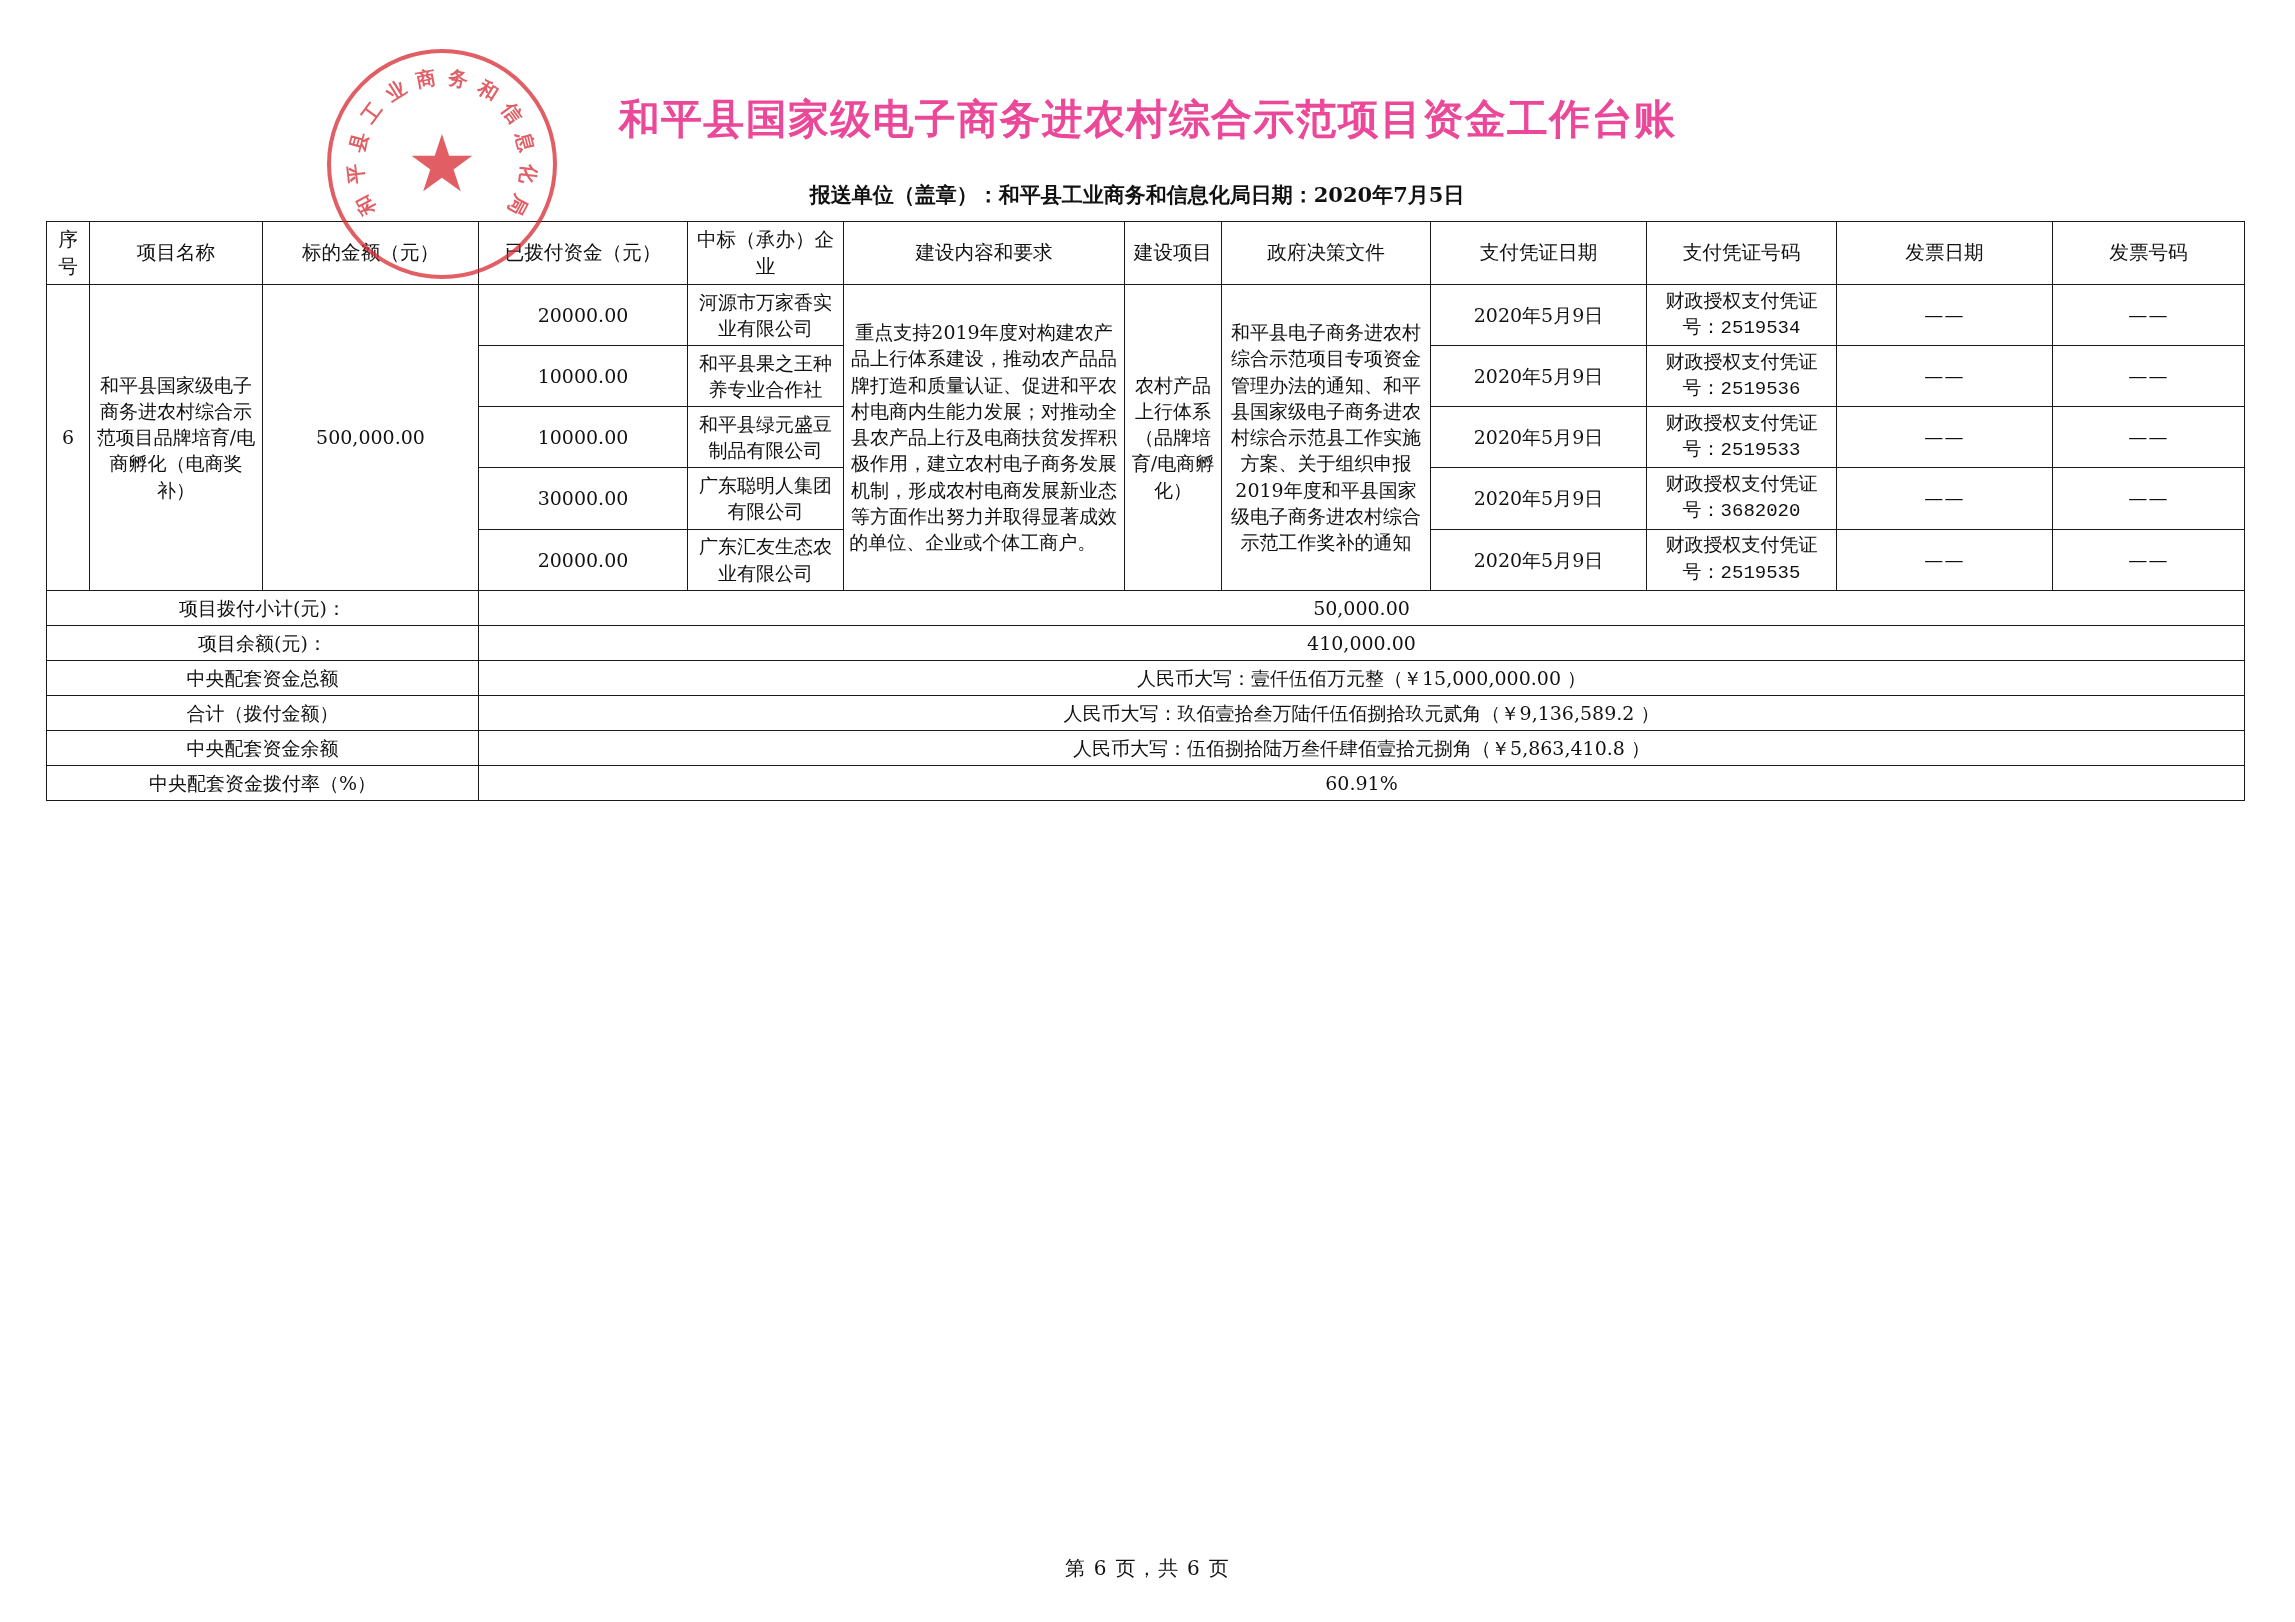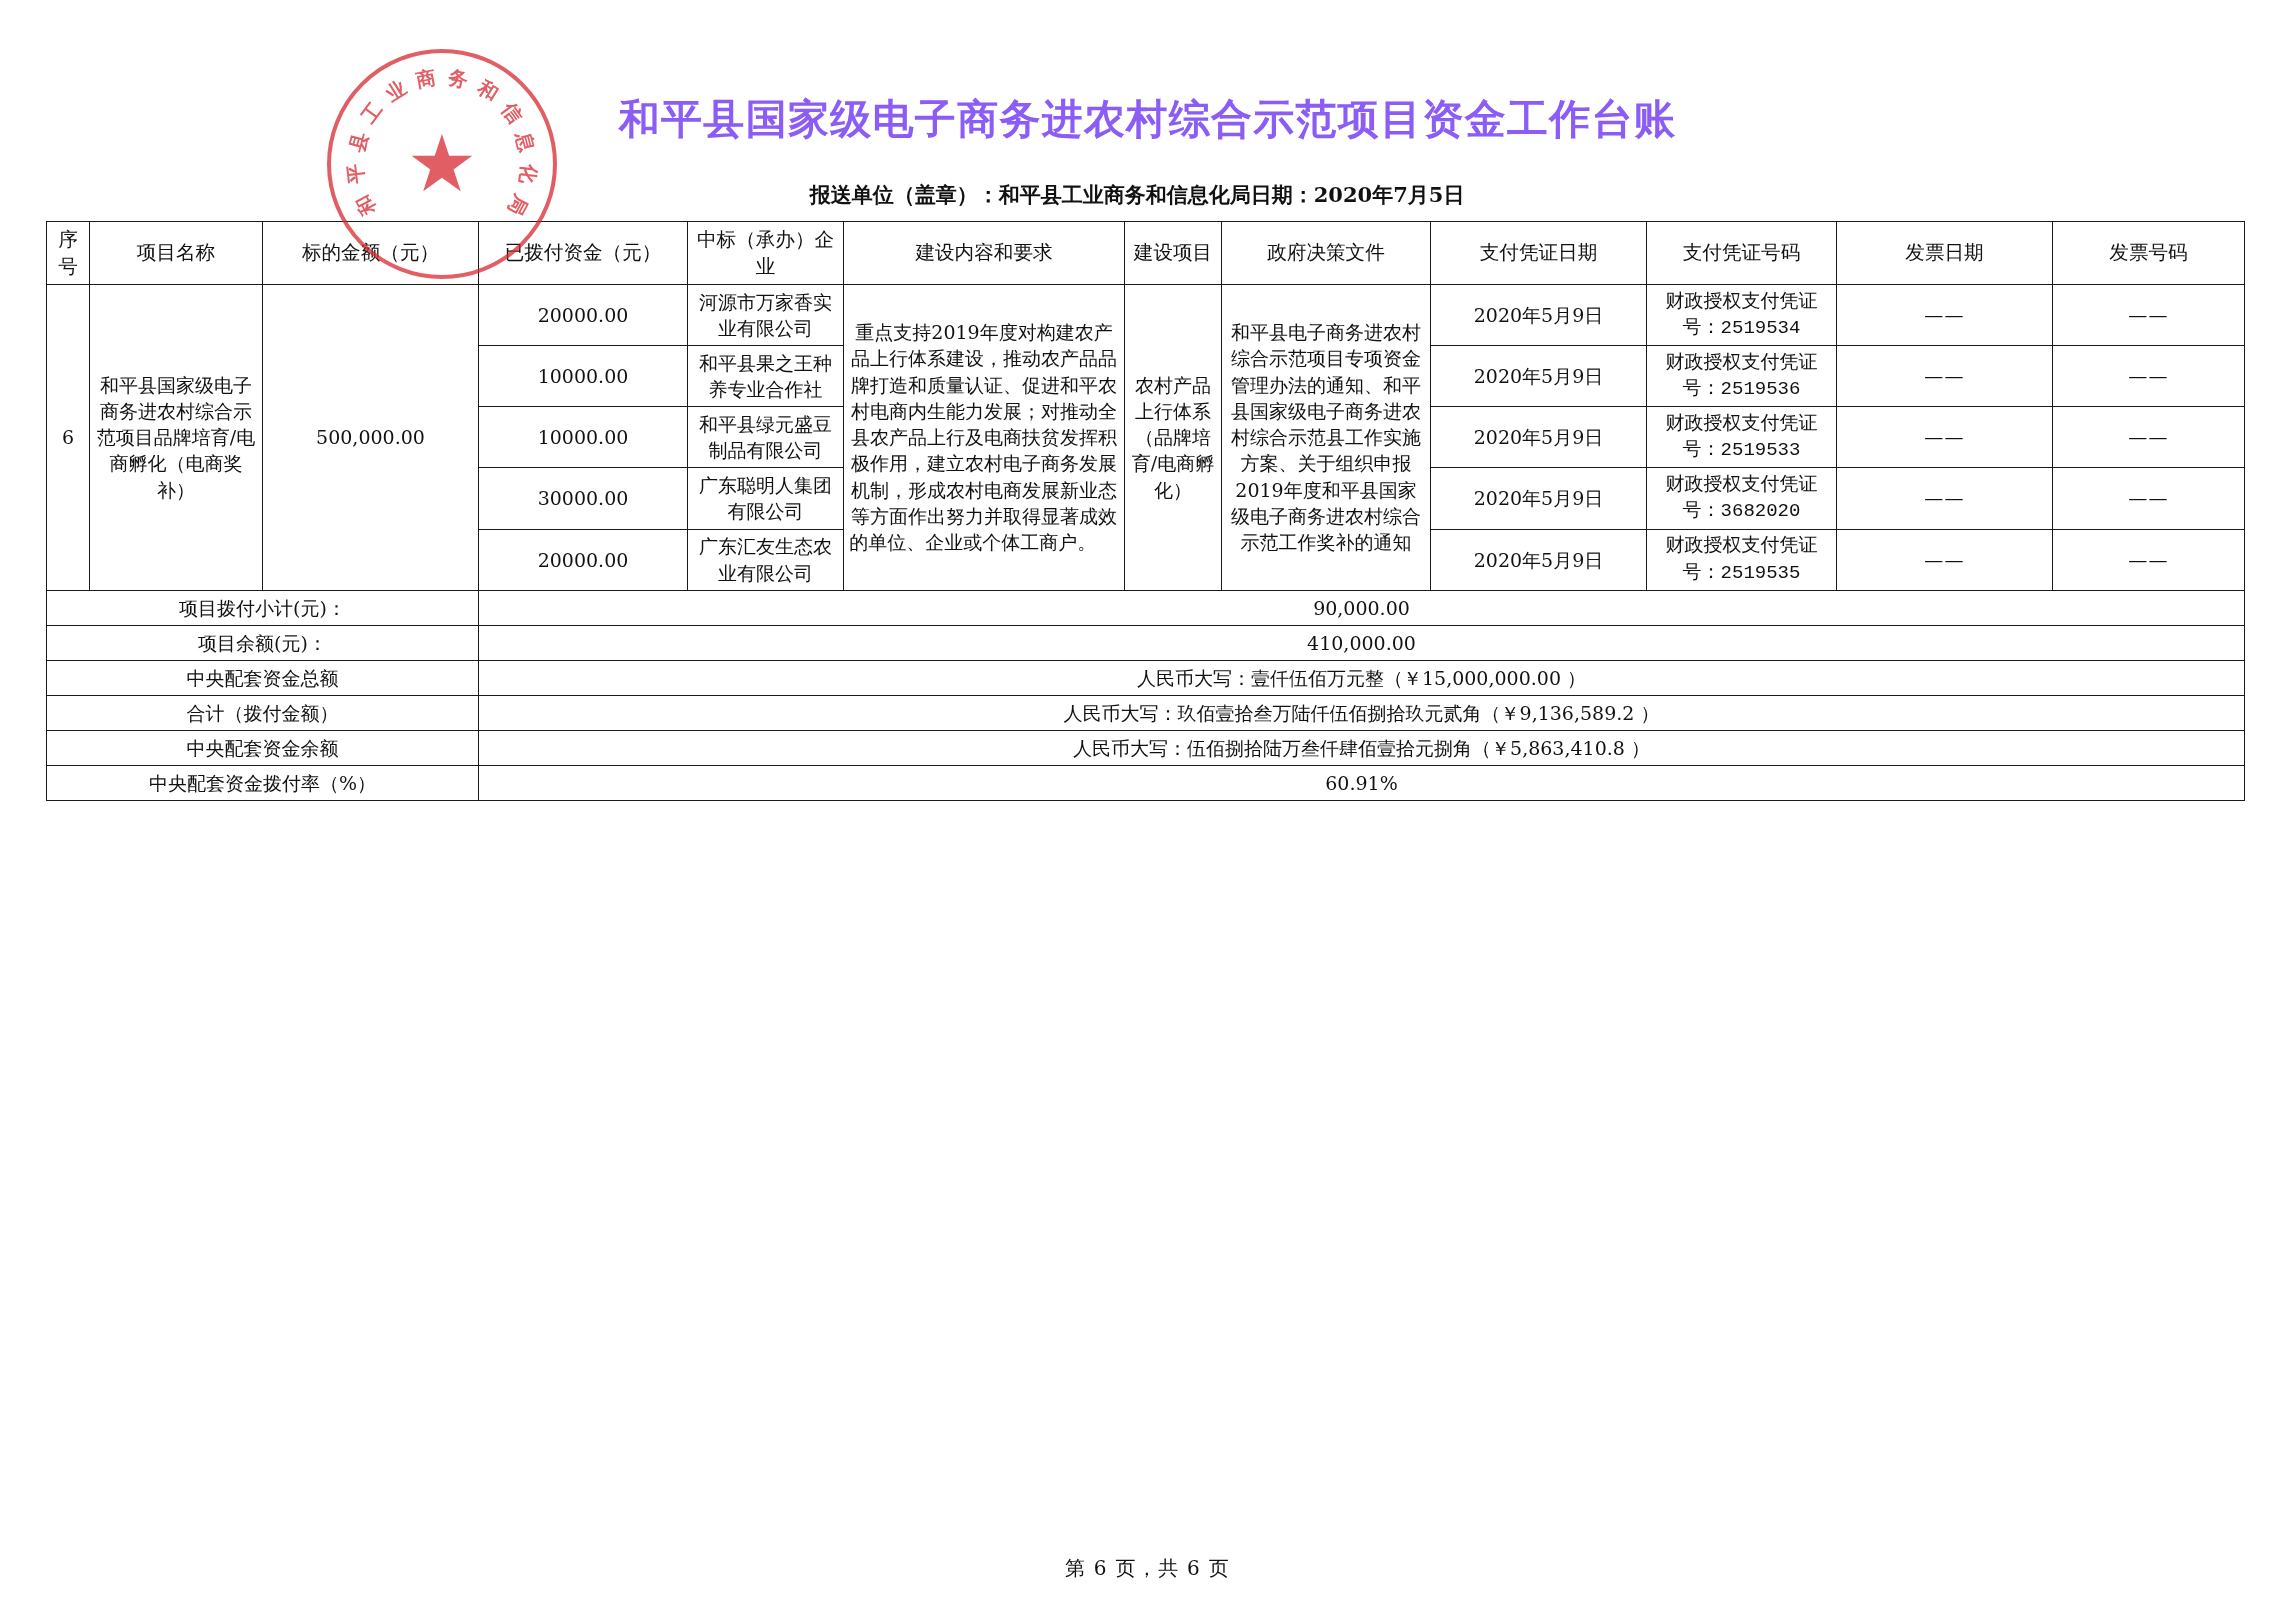--- a/index.html
+++ b/index.html
@@ -24,21 +24,21 @@
   }
 
   
   .title {
     text-align: center;
     font-family: "DejaVu Serif", "Liberation Serif", serif;
     font-weight: bold;
     font-size: 41px;
     letter-spacing: 1.3px;
     padding-top: 92px;
-    color: #8b5cf6;
+    color: #ec4899;
   }
 
   
   .header-row {
     display: flex;
     justify-content: center;
     align-items: flex-end;
     margin-top: 34px;
     padding: 0 26px 0 5.2px;
     font-family: "DejaVu Serif", "Liberation Serif", serif;
@@ -274,21 +274,21 @@
         <td class="num-cell">20000.00</td>
         <td class="vnarrow">广东汇友生态农业有限公司</td>
         <td>2020年5月9日</td>
         <td class="voucher-cell">财政授权支付凭证号：2519535</td>
         <td class="dash">——</td>
         <td class="dash">——</td>
       </tr>
 
       <tr>
         <td class="left-label" colspan="3">项目拨付小计(元)：</td>
-        <td class="left-value" colspan="9">90,000.00</td>
+        <td class="left-value" colspan="9">50,000.00</td>
       </tr>
       <tr>
         <td class="left-label" colspan="3">项目余额(元)：</td>
         <td class="left-value" colspan="9">410,000.00</td>
       </tr>
       <tr>
         <td class="left-label" colspan="3">中央配套资金总额</td>
         <td class="left-value" colspan="9">人民币大写：壹仟伍佰万元整（￥15,000,000.00 ）</td>
       </tr>
       <tr>

